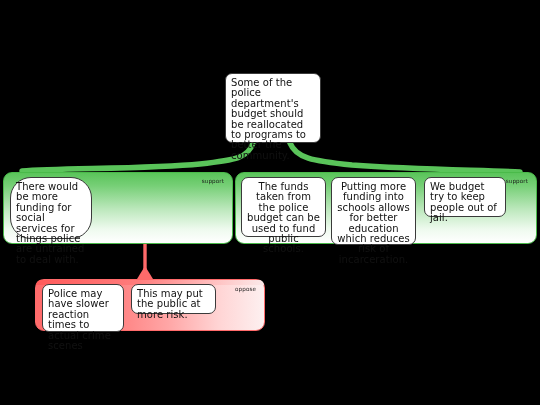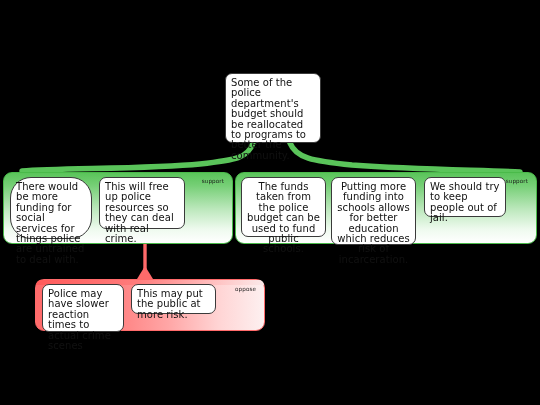--- a/index.html
+++ b/index.html
@@ -95,35 +95,32 @@
   <div class="node" style="left:225px; top:73px; width:96px; height:70px;">
     <span>Some of the police department's budget should be reallocated to programs to better the community.</span>
   </div>
 
   <div class="group support" style="left:3px; top:172px; width:230px; height:72px;">
     <span class="badge" style="right:8px; top:5px;">support</span>
   </div>
   <div class="node" style="left:10px; top:177px; width:82px; height:62px;border-radius:21px;">
     <span>There would be more funding for social services for things police are untrained to deal with.</span>
   </div>
-  <div class="node" style="left:99px; top:177px; width:86px; height:52px;">
-    <span>This will free up police resources so they can deal with real crime.</span>
-  </div>
 
   <div class="group support" style="left:235px; top:172px; width:302px; height:72px;">
     <span class="badge" style="right:8px; top:5px;">support</span>
   </div>
   <div class="node" style="left:241px; top:177px; width:85px; height:60px;text-align:center;">
     <span>The funds taken from the police budget can be used to fund public schools.</span>
   </div>
   <div class="node" style="left:331px; top:177px; width:85px; height:68px;text-align:center;">
     <span>Putting more funding into schools allows for better education which reduces risk of incarceration.</span>
   </div>
   <div class="node" style="left:424px; top:177px; width:82px; height:40px;">
-    <span>We should try to keep people out of jail.</span>
+    <span>We budget try to keep people out of jail.</span>
   </div>
 
   <div class="group oppose" style="left:35px; top:279px; width:230px; height:52px;">
     <span class="badge" style="right:8px; top:6px;">oppose</span>
   </div>
   <div class="node" style="left:131px; top:284px; width:85px; height:30px;">
     <span>This may put the public at more risk.</span>
   </div>
   <div class="node" style="left:42px; top:284px; width:82px; height:48px;">
     <span>Police may have slower reaction times to actual crime scenes</span>

